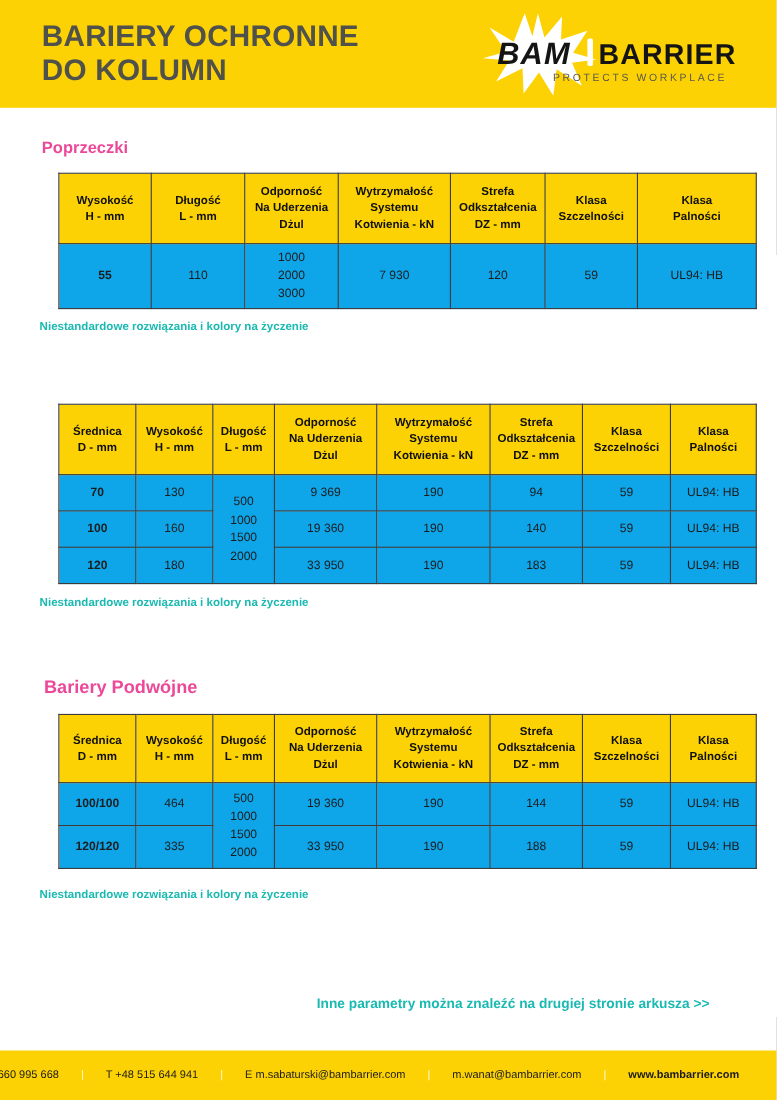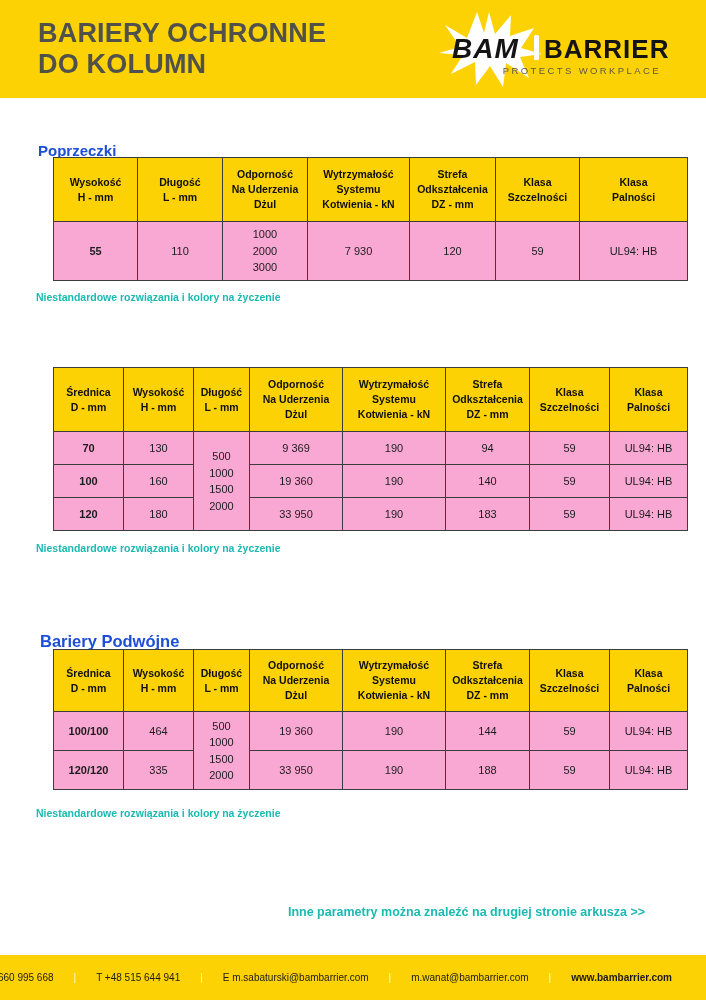--- a/index.html
+++ b/index.html
@@ -7,30 +7,30 @@
   .page { position:relative; width:706px; height:1000px; background:#ffffff; margin:0 auto; overflow:hidden;text-decoration:underline; }
 
   
   .hdr { position:absolute; top:0; left:0; width:706px; height:98px; background:#FCD205;
          display:flex; align-items:center; justify-content:space-between; padding:0 34px 0 38px; }
   .hdr-title { font-size:27px; font-weight:bold; color:#50514A; line-height:1.16;
                white-space:pre-line; letter-spacing:.2px; }
   .logo { display:block; }
 
   
-  .sec-h { position:absolute; left:38px; font-weight:bold; color:#1d4ed8;margin-top:16px; }
+  .sec-h { position:absolute; left:38px; font-weight:bold; color:#ec4899; }
   .sec-h.small { font-size:15px; }
   .sec-h.big   { font-size:16.5px; }
 
   
   table { position:absolute; left:53px; width:634px; border-collapse:collapse; table-layout:fixed; }
   th, td { border:1px solid #3C3C3C; text-align:center; vertical-align:middle;
            white-space:pre-line; padding:2px 3px; }
   th { background:#FCD205; color:#101010; font-size:10.5px; font-weight:bold; line-height:1.4; }
-  td { font-size:11px; color:#1c1c1c; line-height:1.5; background:#f9a8d4; }
+  td { font-size:11px; color:#1c1c1c; line-height:1.5; background:#0ea5e9; }
   td.b { font-weight:bold; }
   .t1 thead tr { height:64px; } .t1 tbody tr { height:59px; }
   .t2 thead tr { height:64px; } .t2 tbody tr { height:33px; }
   .t3 thead tr { height:62px; } .t3 tbody tr { height:39px; }
 
   
   .note { position:absolute; left:36px; font-size:10.5px; font-weight:bold; color:#1ABAB2; }
   .more { position:absolute; right:61px; font-size:12.5px; font-weight:bold; color:#1ABAB2;
           text-decoration:none; cursor:pointer; }
 

